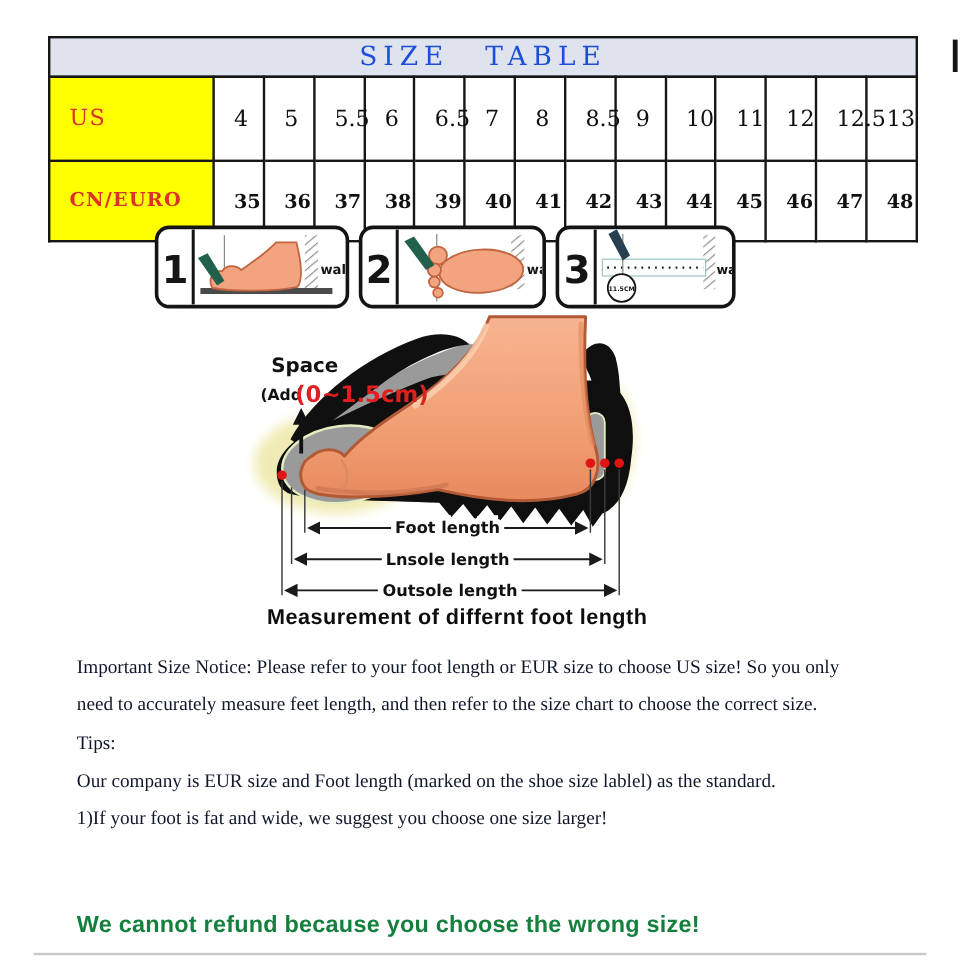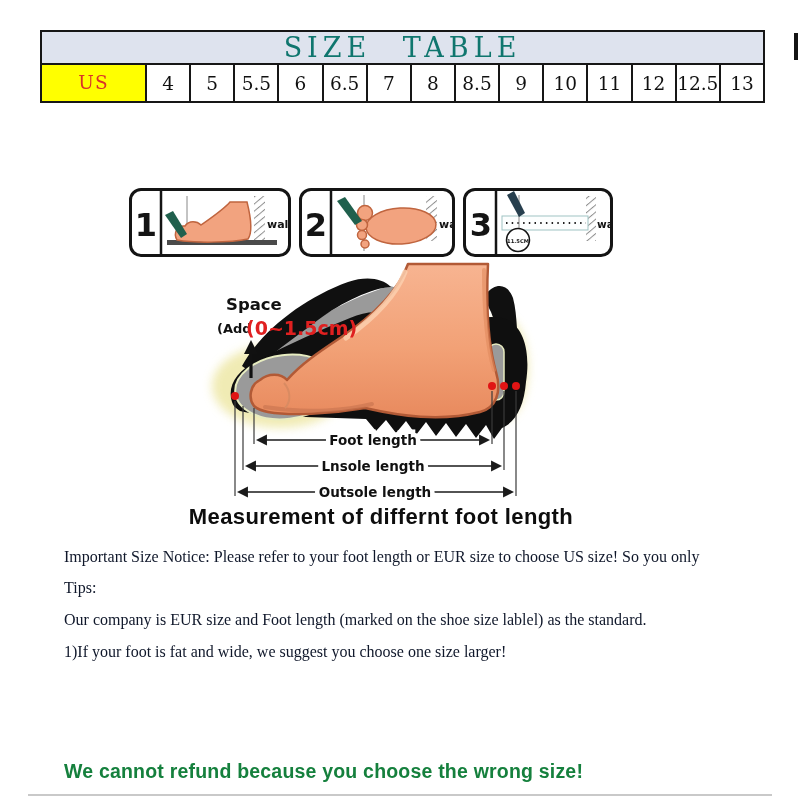--- a/index.html
+++ b/index.html
@@ -2,46 +2,46 @@
 <html><head>
 <meta charset="utf-8">
 <style>
   html,body{margin:0;padding:0;background:#fff;}
   .page{position:relative;width:800px;height:800px;background:#ffffff;overflow:hidden;
         font-family:"Liberation Sans",sans-serif;}
 
   
   .size-header{position:absolute;left:40px;top:30px;width:721px;height:31px;
     background:#dee3ee;border:2px solid #161616;display:flex;align-items:center;justify-content:center;}
-  .size-header .ttl{font-family:"DejaVu Serif",serif;font-size:27px;color:#0f766e;
+  .size-header .ttl{font-family:"DejaVu Serif",serif;font-size:22px;color:#1d4ed8;
     letter-spacing:5px;word-spacing:18px;font-weight:500;}
   .header-notch{position:absolute;left:794px;top:33px;width:4px;height:27px;background:#141414;}
 
   
   .size-table{position:absolute;left:40px;top:63px;width:725px;border-collapse:collapse;table-layout:fixed;}
-  .size-table td{border:2px solid #161616;text-align:center;vertical-align:middle;background:#fff;
-    font-family:"DejaVu Serif",serif;font-size:17px;font-weight:600;color:#101010;padding:0;}
+  .size-table td{border:2px solid #161616;text-align:left;vertical-align:middle;background:#fff;
+    font-family:"DejaVu Serif",serif;font-size:17px;font-weight:600;color:#101010;padding:16px;}
   .size-table tr.r0 td{height:36px;font-size:18.5px;font-weight:500;}
   .size-table tr.r1 td{height:40px;}
   .size-table tr.r2 td{height:33px;font-size:16px;font-weight:700;}
   .size-table td.row-label{background:#ffff00;color:#da3228;font-size:14.5px;font-weight:700;
     letter-spacing:1px;width:103px;line-height:1.3;font-family:"DejaVu Serif",serif;}
 
   
   .diagrams{position:absolute;left:129px;top:188px;display:flex;gap:8px;}
   .diag{border:3px solid #141414;border-radius:12px;background:#fff;height:63px;overflow:hidden;}
   .diag svg{display:block;}
   .d1{width:156px;} .d2{width:150px;} .d3{width:144px;}
 
   
   .foot-art{position:absolute;left:150px;top:256px;width:470px;height:250px;}
 
   
   .measure-title{position:absolute;left:0;top:504px;width:762px;text-align:center;
-    font-family:"Liberation Sans",sans-serif;font-weight:700;font-size:22px;color:#0d0d0d;letter-spacing:.4px;}
+    font-family:"Liberation Sans",sans-serif;font-weight:700;font-size:18px;color:#0d0d0d;letter-spacing:.4px;}
   .notice{position:absolute;left:64px;top:541px;width:712px;
     font-family:"Liberation Serif",serif;font-size:16px;color:#0f172a;}
   .notice-line{height:31.6px;display:flex;align-items:center;white-space:nowrap;}
   .warning{position:absolute;left:64px;top:760px;font-family:"Liberation Sans",sans-serif;
     font-weight:700;font-size:19.5px;color:#15803d;letter-spacing:.2px;}
   .bottom-line{position:absolute;left:28px;top:794px;width:744px;height:2px;background:#c9c9c9;}
 </style>
 </head>
 <body>
 
@@ -63,20 +63,37 @@
           <td>6.5</td>
           <td>7</td>
           <td>8</td>
           <td>8.5</td>
           <td>9</td>
           <td>10</td>
           <td>11</td>
           <td>12</td>
           <td>12.5</td>
           <td>13</td>
+        </tr>
+        <tr class="r2">
+          <td class="row-label">CN/EURO</td>
+          <td>35</td>
+          <td>36</td>
+          <td>37</td>
+          <td>38</td>
+          <td>39</td>
+          <td>40</td>
+          <td>41</td>
+          <td>42</td>
+          <td>43</td>
+          <td>44</td>
+          <td>45</td>
+          <td>46</td>
+          <td>47</td>
+          <td>48</td>
         </tr>
       </tbody>
   </table>
 
   <div class="diagrams">
 
     <div class="diag d1">
       <svg width="156" height="63" viewBox="0 0 156 63">
         <defs>
           <pattern id="h1" patternUnits="userSpaceOnUse" width="5.5" height="5.5" patternTransform="rotate(50)">
@@ -205,20 +222,21 @@
       <text x="223" y="188.5">Foot length</text>
       <text x="223" y="214.5">Lnsole length</text>
       <text x="225" y="240.5">Outsole length</text>
     </g>
   </svg>
 
   <div class="measure-title">Measurement of differnt foot length</div>
 
   <div class="notice" id="notice">
       <div class="notice-line">Important Size Notice: Please refer to your foot length or EUR size to choose US size! So you only</div>
+      <div class="notice-line">need to accurately measure feet length, and then refer to the size chart to choose the correct size.</div>
       <div class="notice-line">Tips:</div>
       <div class="notice-line">Our company is EUR size and Foot length (marked on the shoe size lablel) as the standard.</div>
       <div class="notice-line">1)If your foot is fat and wide, we suggest you choose one size larger!</div>
     </div>
 
   <div class="warning">We cannot refund because you choose the wrong size!</div>
 
   <div class="bottom-line"></div>
 </div>
 

